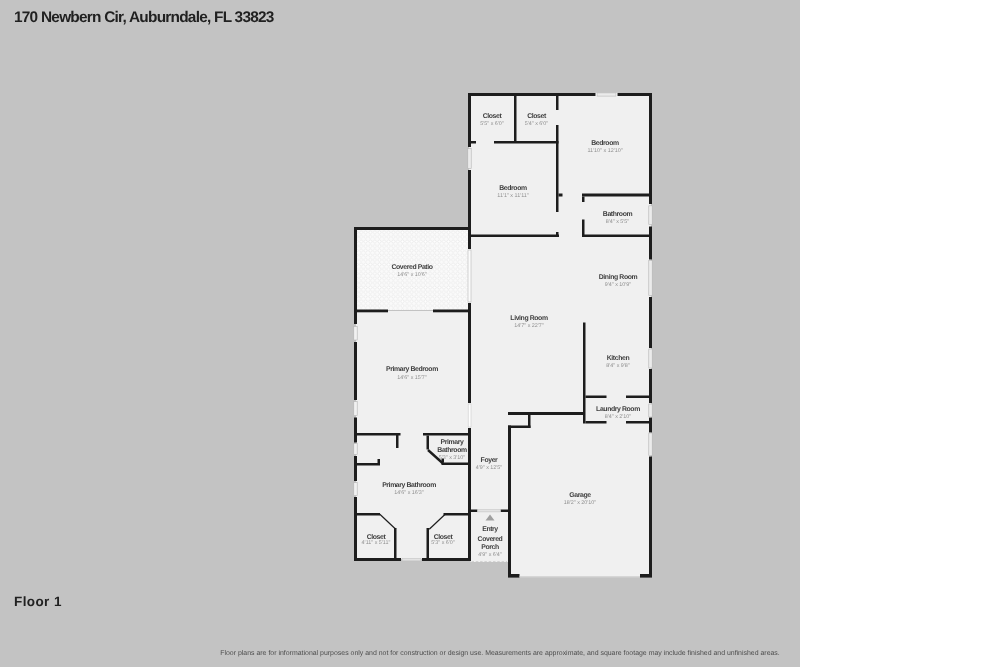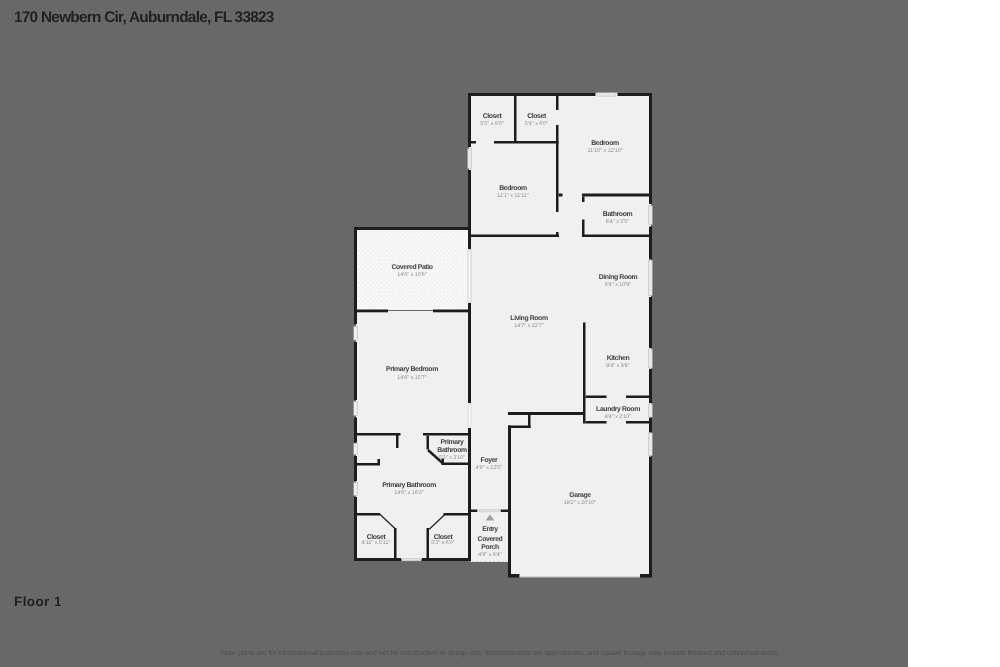--- a/index.html
+++ b/index.html
@@ -1,16 +1,16 @@
 <!DOCTYPE html>
 <html><head>
 <meta charset="utf-8">
 <style>
   html,body{margin:0;padding:0;background:#ffffff;}
-  .page{position:relative;width:908px;height:667px;background:#ef4444;overflow:hidden;
+  .page{position:relative;width:800px;height:667px;background:#fdba74;overflow:hidden;
         font-family:"Liberation Sans",sans-serif;filter:grayscale(1);}
   svg text{font-family:"Liberation Sans",sans-serif;text-rendering:geometricPrecision;}
   .rn{font-weight:700;font-size:6.9px;fill:#3f3f3f;text-anchor:middle;letter-spacing:-0.4px;}
   .rd{font-weight:400;font-size:5.4px;fill:#8e8e8e;text-anchor:middle;}
 </style>
 </head>
 <body>
 <div class="page">
 <svg width="1000" height="667" viewBox="0 0 1000 667">
 <defs>

